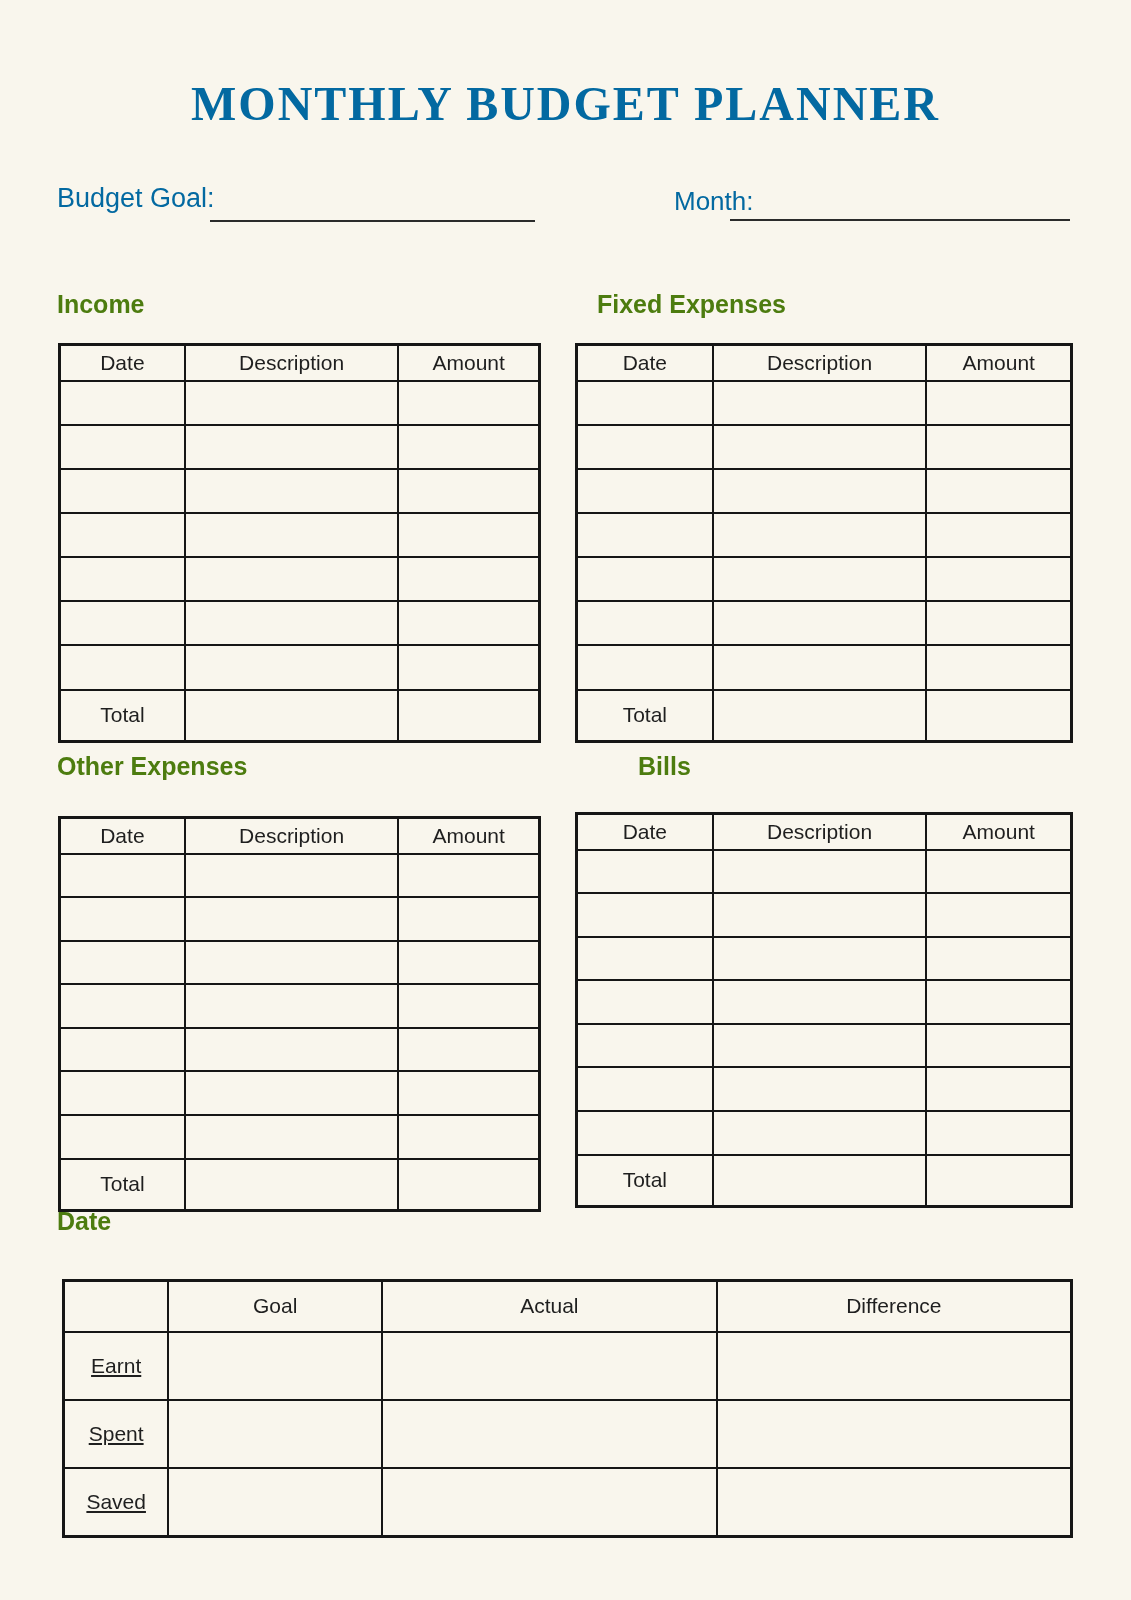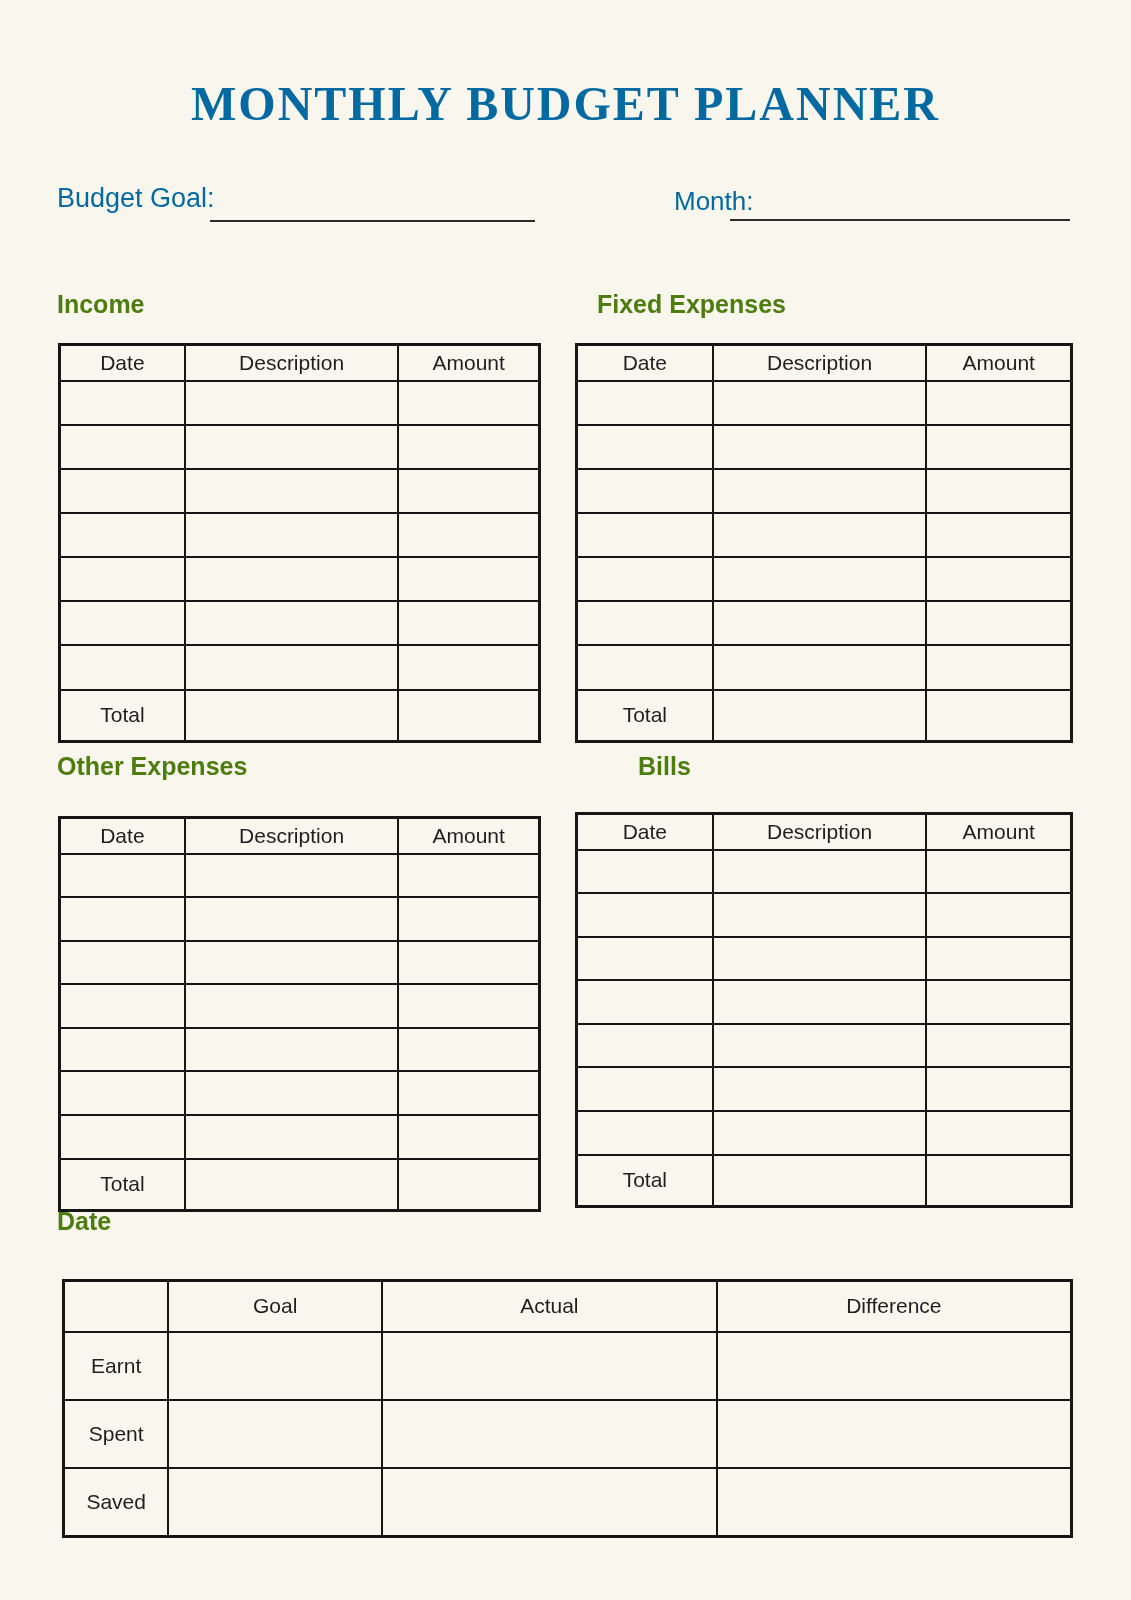--- a/index.html
+++ b/index.html
@@ -51,21 +51,21 @@
   .grid thead tr { height: 36px; }
   .grid tfoot tr { height: 52px; }
 
   #tbl-income { left: 58px;  top: 343px; width: 483px;  height: 400px; }
   #tbl-fixed  { left: 575px; top: 343px; width: 498px;  height: 400px; }
   #tbl-other  { left: 58px;  top: 816px; width: 483px;  height: 396px; }
   #tbl-bills  { left: 575px; top: 812px; width: 498px;  height: 396px; }
   #tbl-recap  { left: 62px;  top: 1279px; width: 1011px; height: 259px; }
 
   #tbl-recap thead tr { height: 51px; }
-  #tbl-recap tbody tr { height: 68px; }
+  #tbl-recap tbody tr { height: 68px; text-decoration: underline; }
 
   #h-income { left: 57px;  top: 290px; }
   #h-fixed  { left: 597px; top: 290px; }
   #h-other  { left: 57px;  top: 752px; }
   #h-bills  { left: 597px; top: 752px; margin-left: 41px; }
   #h-recap  { left: 57px;  top: 1207px; }
 
   #budget-goal-label { left: 57px;  top: 183px; }
   #month-label       { left: 650px; top: 186px; font-size: 26px; margin-left: 24px; }
   #budget-goal-line  { left: 210px; top: 220px; width: 325px; }

